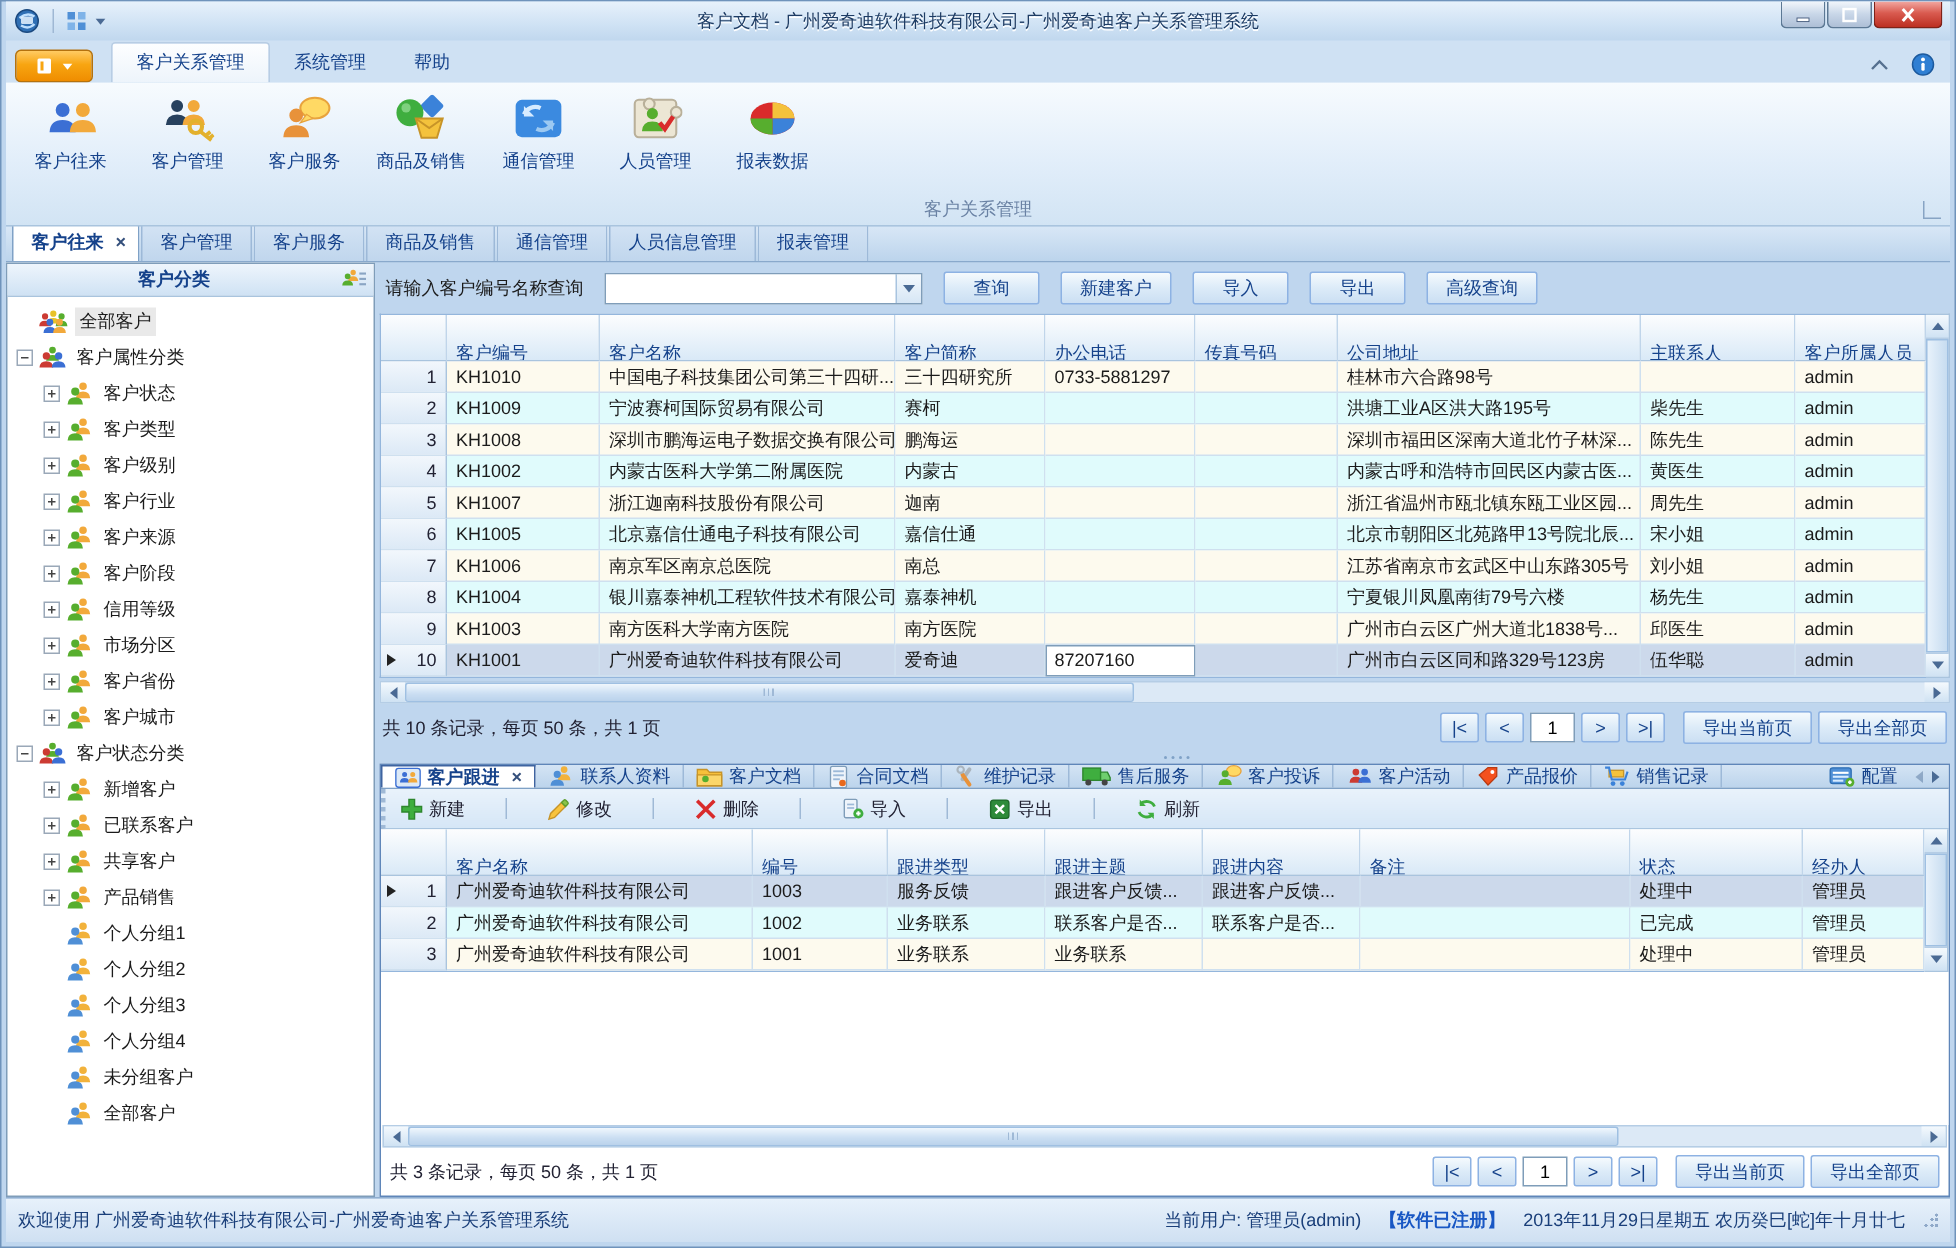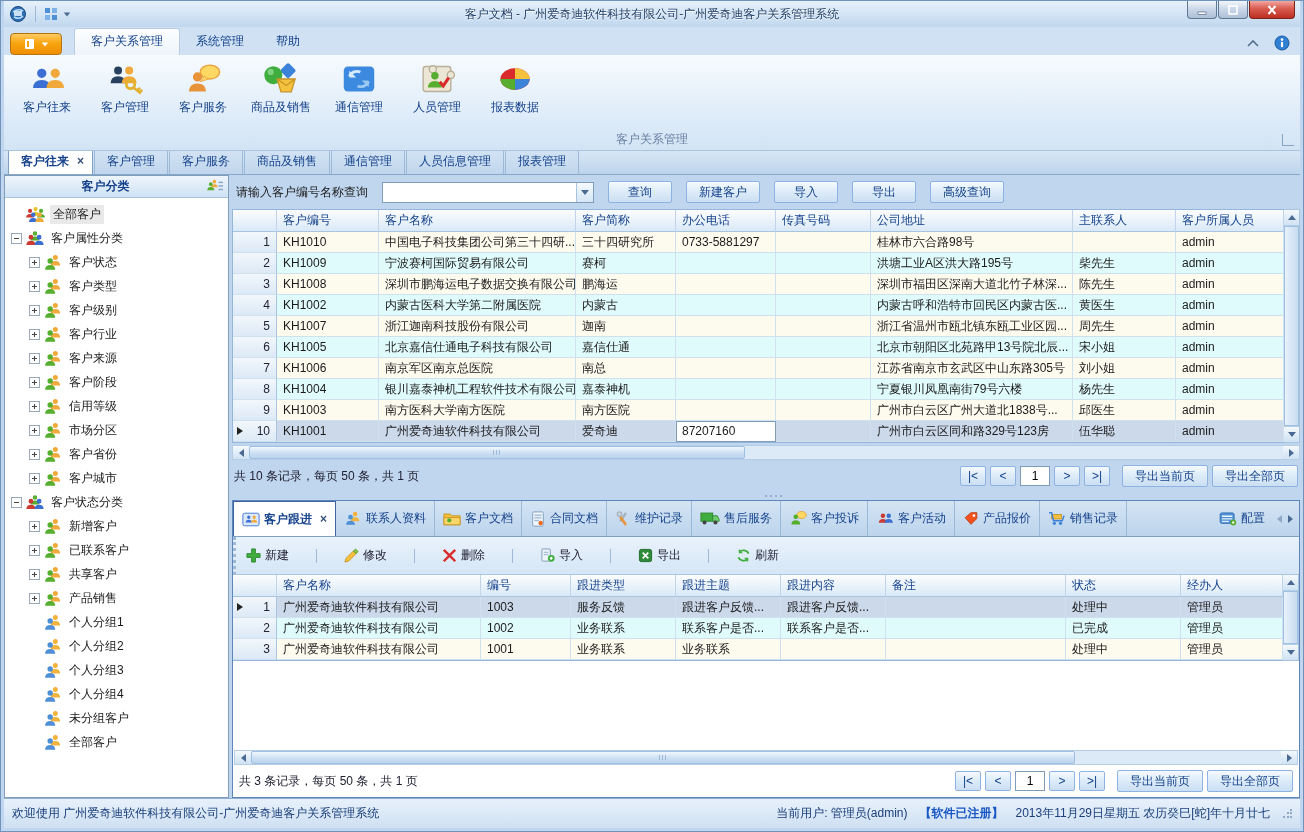--- a/index.html
+++ b/index.html
@@ -32,21 +32,21 @@
   .launcher { position:absolute; right:6px; bottom:4px; width:12px; height:12px; border-left:1px solid #87a4c4; border-bottom:1px solid #87a4c4; }
 
   
   .doc-tabs { height:24px; display:flex; align-items:flex-end; background:linear-gradient(#d8e7f6,#bcd4ec); padding-left:4px; gap:1px; border-bottom:1px solid #89a9cc; }
   .dtab { padding:3px 12px 4px; color:#15428b; background:linear-gradient(#d3e3f4,#c0d6ed); border:1px solid #9db9d8; border-bottom:none; border-radius:2px 2px 0 0; white-space:nowrap; }
   .dtab.active { background:#fff; font-weight:bold; border-color:#7fa1c6; padding-right:8px; }
   .dtab .x { color:#35507c; font-weight:bold; margin-left:8px; }
 
   
   .main { flex:1; display:flex; min-height:0; background:#bfd6ee; }
-  .sidebar { width:225px; background:#fff; border:1px solid #7f9db9; display:flex; flex-direction:column; }
+  .sidebar { width:246px; background:#fff; border:1px solid #7f9db9; display:flex; flex-direction:column; }
   .side-head { height:22px; background:linear-gradient(#eef5fc,#cfe2f4); border-bottom:1px solid #a9c4de; display:flex; align-items:center; }
   .side-head b { flex:1; text-align:center; color:#15428b; }
   .tree { flex:1; overflow:hidden; padding:4px 0 0 6px; }
   .titem { height:24px; display:flex; align-items:center; gap:3px; white-space:nowrap; }
   .titem .lbl { padding:1px 3px; }
   .titem.sel .lbl { background:#e9e9e9; }
   .exp { width:11px; height:11px; border:1px solid #9aa8b8; background:#fff; position:relative; flex:none; }
   .exp::before, .exp.minus::before { content:""; position:absolute; left:2px; top:4px; width:5px; height:1px; background:#444; }
   .exp.plus::after { content:""; position:absolute; left:4px; top:2px; width:1px; height:5px; background:#444; }
   .exp.none { visibility:hidden; }
@@ -60,21 +60,21 @@
   .combo input { flex:1; border:none; outline:none; padding:0 4px; font-size:12px; }
   .combo .drop { width:17px; background:linear-gradient(#f4f9fd,#d6e6f5); border-left:1px solid #a8c4e0; display:flex; align-items:center; justify-content:center; }
   .btn { min-width:64px; height:22px; padding:0 12px; border:1px solid #8db2e3; border-radius:2px; color:#15428b;
     background:linear-gradient(#f5fafd,#dcebf8 50%,#cbdff3); display:inline-flex; align-items:center; justify-content:center; white-space:nowrap; }
 
   
   .grid-wrap { display:flex; }
   .grid { --cols:44px 102px 197px 100px 100px 95px 202px 103px minmax(0,1fr); flex:1; border:1px solid #94b6dc; border-right:none; background:#fff; min-width:0; }
   .grid2 { --cols:44px 204px 90px 105px 105px 105px 180px 115px minmax(0,1fr); }
   .g-head, .g-row { display:grid; grid-template-columns:var(--cols); }
-  .g-head > div { height:22px; line-height:21px; padding:0 6px; color:#15428b; background:linear-gradient(#fcfdfe,#d9e9f7); border-right:1px solid #c0d5ea; border-bottom:1px solid #a9c4de; white-space:nowrap; overflow:hidden; }
+  .g-head > div { height:22px; line-height:21px; padding:15px 6px; color:#15428b; background:linear-gradient(#fcfdfe,#d9e9f7); border-right:1px solid #c0d5ea; border-bottom:1px solid #a9c4de; white-space:nowrap; overflow:hidden; }
   .g-row > div { height:21px; line-height:20px; padding:0 6px; border-right:1px solid #cfe0ef; border-bottom:1px solid #cfe0ef; white-space:nowrap; overflow:hidden; }
   .g-row .num { background:linear-gradient(#f2f7fc,#dce9f6); border-right:1px solid #a9c4de; text-align:right; color:#223; position:relative; }
   .r-cream > div { background:#fdfaee; }
   .r-cyan  > div { background:#e0fbfc; }
   .r-sel   > div { background:#ccd9eb; }
   .g-row.r-sel .num, .g-row .num { background:linear-gradient(#f2f7fc,#dce9f6); }
   .cur::before { content:""; position:absolute; left:4px; top:6px; border-left:6px solid #222; border-top:4px solid transparent; border-bottom:4px solid transparent; }
   .cell-edit { background:#fff !important; outline:1px solid #7f9db9; outline-offset:-1px; }
 
   .vscroll { width:16px; border:1px solid #a9c4de; border-left:none; background:#d8e6f4; display:flex; flex-direction:column; }
@@ -99,27 +99,27 @@
   .pbtn { width:26px; height:20px; border:1px solid #8db2e3; border-radius:2px; color:#15428b;
     background:linear-gradient(#f5fafd,#dcebf8 50%,#cbdff3); display:flex; align-items:center; justify-content:center; }
   .pagebox { width:30px; height:20px; border:1px solid #7f9db9; text-align:center; font-size:12px; }
   .exp-btn { margin-left:8px; }
 
   .split-dots { height:8px; display:flex; align-items:center; justify-content:center; }
   .dots { width:2px; height:2px; background:#7fa1c6; border-radius:50%; box-shadow:5px 0 #7fa1c6, 10px 0 #7fa1c6, 15px 0 #7fa1c6; }
 
   
   .detail { flex:1; display:flex; flex-direction:column; border:1px solid #5f86b9; background:#fff; min-height:0; }
-  .det-tabs { height:36px; display:flex; align-items:stretch; background:linear-gradient(#d4e4f4,#bcd4ec); border-bottom:1px solid #7fa1c6; }
+  .det-tabs { height:16px; display:flex; align-items:stretch; background:linear-gradient(#d4e4f4,#bcd4ec); border-bottom:1px solid #7fa1c6; }
   .det-tab { display:flex; align-items:center; gap:4px; padding:0 8px; color:#15428b; border-right:1px solid #9db9d8; white-space:nowrap; }
   .det-tab.active { background:#fff; border:1px solid #3f64a0; border-bottom:none; font-weight:bold; }
   .det-tab .x { margin-left:4px; font-weight:bold; color:#35507c; }
   .det-aux { margin-left:auto; display:flex; align-items:center; gap:6px; padding-right:6px; }
   .cfg { display:flex; align-items:center; gap:4px; color:#15428b; padding:2px 6px; }
-  .tool-row { height:38px; display:flex; align-items:center; gap:23px; background:linear-gradient(#e9f2fb,#d5e6f6); border-bottom:1px solid #aac5df; padding-left:8px; border-left:3px dotted #9fb9d6; }
+  .tool-row { height:27px; display:flex; align-items:center; gap:23px; background:linear-gradient(#e9f2fb,#d5e6f6); border-bottom:1px solid #aac5df; padding-left:8px; border-left:3px dotted #9fb9d6; }
   .titem2 { display:flex; align-items:center; gap:4px; color:#223; padding:0 2px; }
   .tsep { width:1px; height:14px; background:#9fb9d6; margin:0 2px; }
   .det-fill { flex:1; background:#fff; }
 
   
   .statusbar { height:30px; background:linear-gradient(#e7f1fb,#cfe0f2); border-top:1px solid #90aed0; display:flex; align-items:center; padding:0 8px; color:#1a3f7a; gap:14px; }
   .statusbar .right { margin-left:auto; display:flex; align-items:center; gap:12px; }
   .reg-link { color:#1857c4; font-weight:bold; }
   .grip { width:10px; height:10px; background:
     radial-gradient(circle at 2px 8px,#8fa9c9 1px,transparent 1.2px),

